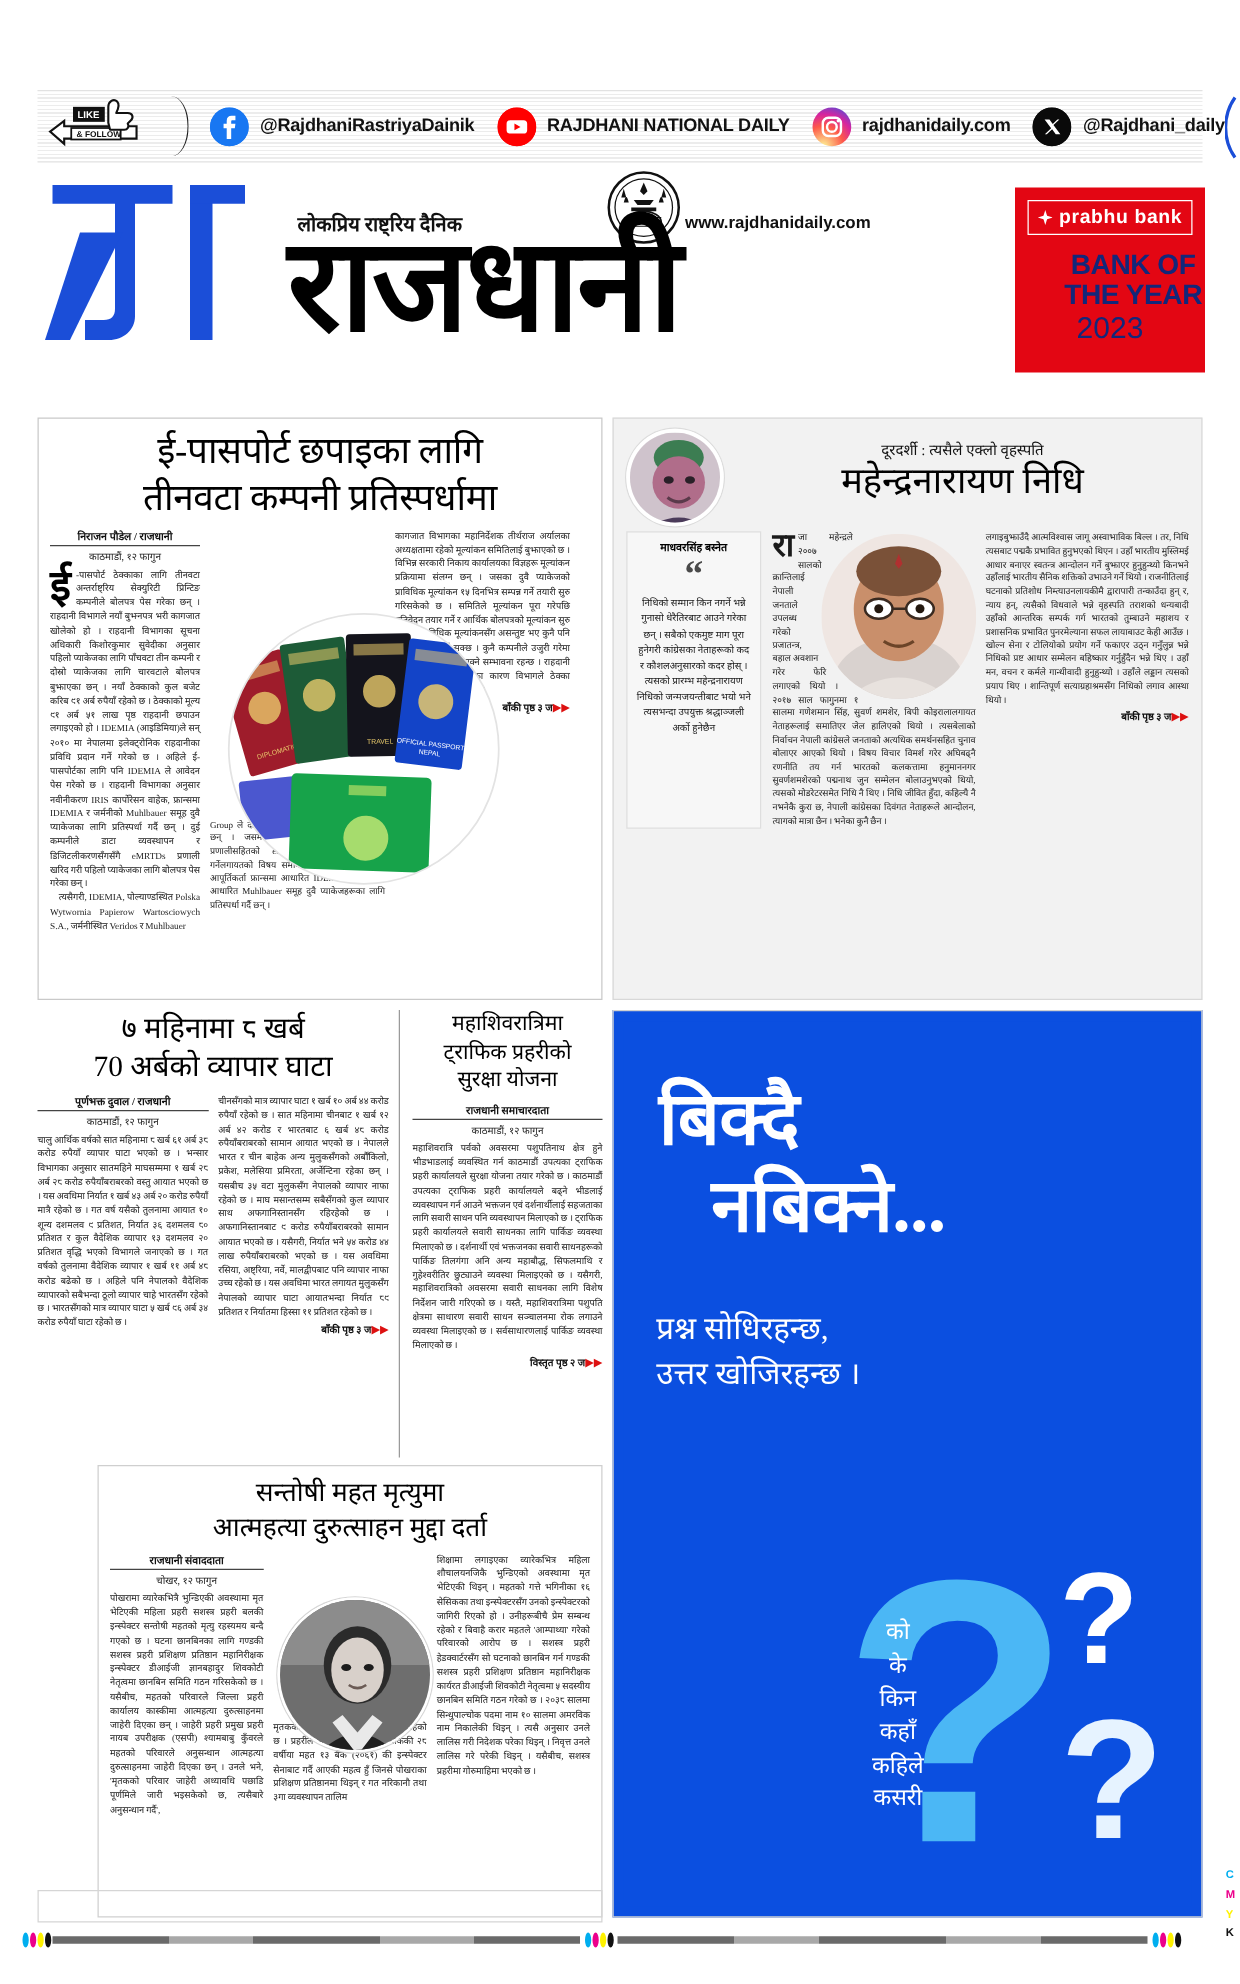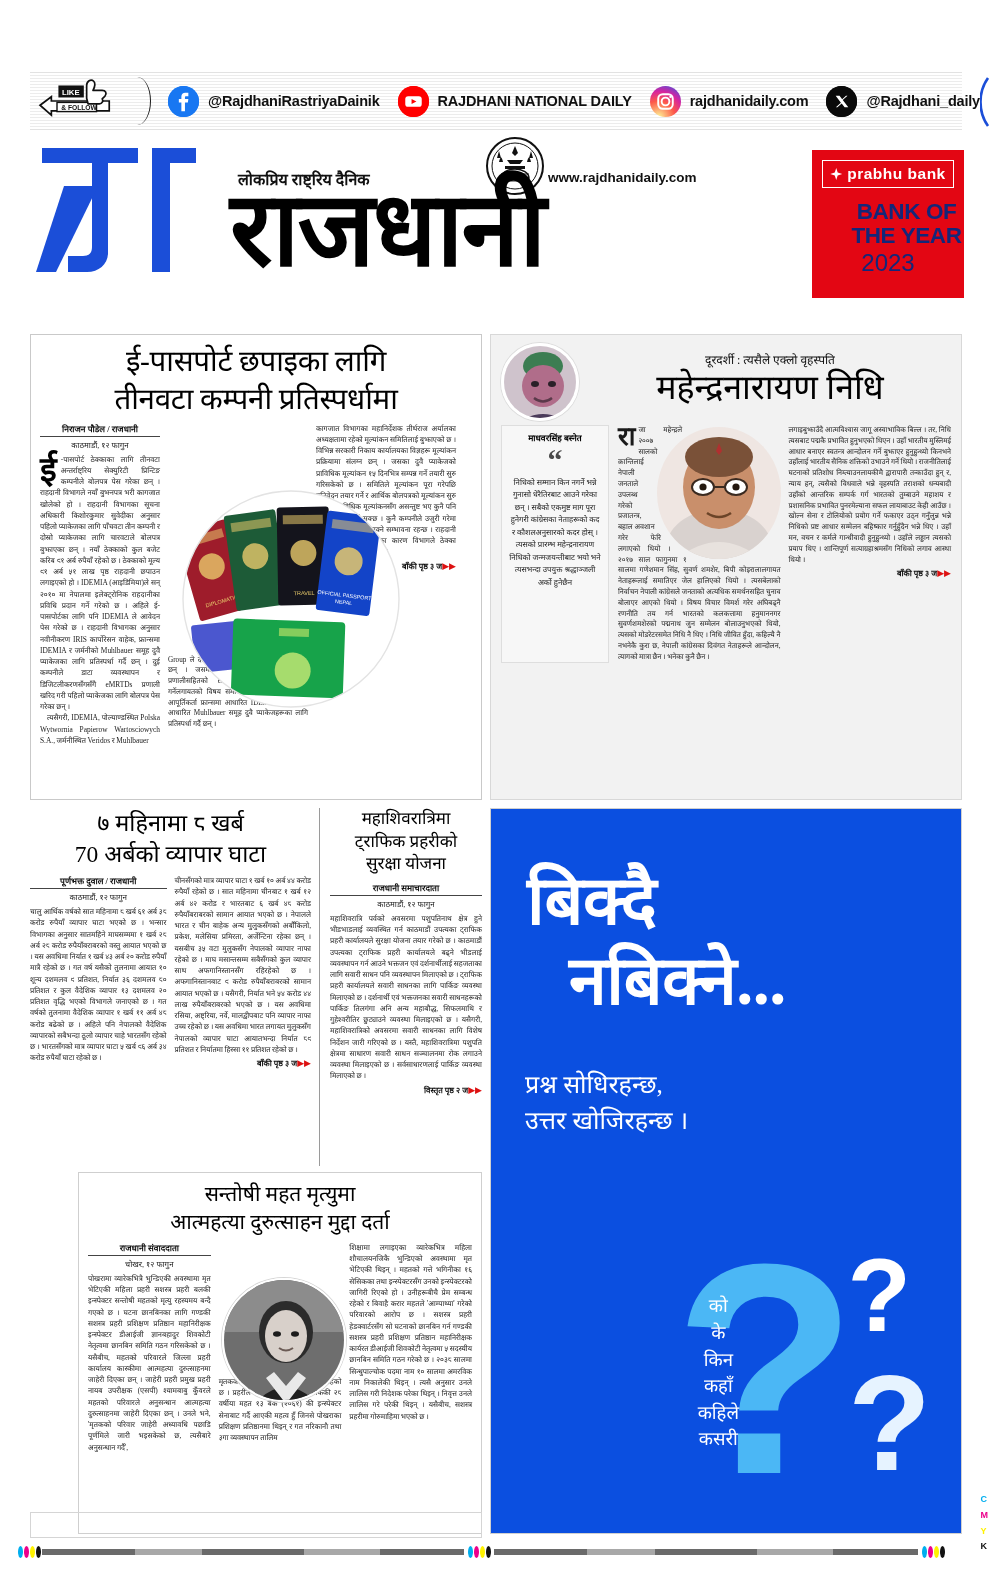--- a/index.html
+++ b/index.html
@@ -125,21 +125,21 @@
     position: absolute; left: 490px; top: 334px; width: 472px; height: 466px;
     background: #f2f2f2; border: 1px solid #d8d8d8; padding: 8px 10px;
   }
   .prof-head { display: flex; gap: 10px; align-items: flex-start; }
   .prof-avatar {
     width: 78px; height: 78px; border-radius: 50%; flex: 0 0 auto; overflow: hidden;
     border: 3px solid #fff; box-shadow: 0 0 0 1px #dcdcdc;
   }
   .prof-titles { flex: 1; text-align: center; padding-top: 8px; }
   .prof-kicker { font-size: 12px; color: #111; }
-  .prof-name { font-size: 34px; color: #000; line-height: 1.2; }
+  .prof-name { font-size: 29px; color: #000; line-height: 1.2; }
   .prof-body { display: flex; gap: 9px; margin-top: 4px; }
   .quote-box {
     width: 108px; flex: 0 0 auto; background: #f7f7f7; border: 1px solid #dedede;
     padding: 6px 7px; text-align: center;
   }
   .quote-author { font-size: 8.6px; font-weight: bold; margin-bottom: 8px; }
   .quote-mark { font-size: 30px; font-weight: bold; color: #4a4a4a; line-height: 0.5; margin-bottom: 10px; }
   .quote-text { font-size: 7.8px; line-height: 1.6; color: #1a1a1a; }
   .prof-portrait {
     float: right; width: 124px; height: 132px; border-radius: 50%; overflow: hidden;
@@ -166,21 +166,21 @@
   }
   .story-traffic h2 { font-size: 17px; line-height: 1.33; margin-bottom: 6px; }
 
   
   .blue-ad {
     position: absolute; left: 490px; top: 808px; width: 472px; height: 726px;
     background: #0b4fe0; color: #fff; overflow: hidden; border: 1px solid #d0d0d0;
   }
   .blue-ad-inner { position: absolute; inset: 8px; background: #0b4fe0; }
   .ad-big {
-    font-size: 68px; font-weight: bold; line-height: 1.18; padding: 44px 0 0 28px;
+    font-size: 59px; font-weight: bold; line-height: 1.18; padding: 44px 0 0 28px;
     letter-spacing: -0.5px;
     font-family: Liberation Serif, serif;
   }
   .ad-big .l2 { padding-left: 42px; display:block; }
   .ad-sub { font-size: 25px; line-height: 1.42; padding: 46px 0 0 26px; }
   .qmark-big {
     position: absolute; right: 96px; bottom: 48px;
     font-size: 300px; line-height: 0.72; color: #4bb7f5; font-weight: bold;
     font-family: "Liberation Sans", sans-serif;
   }

